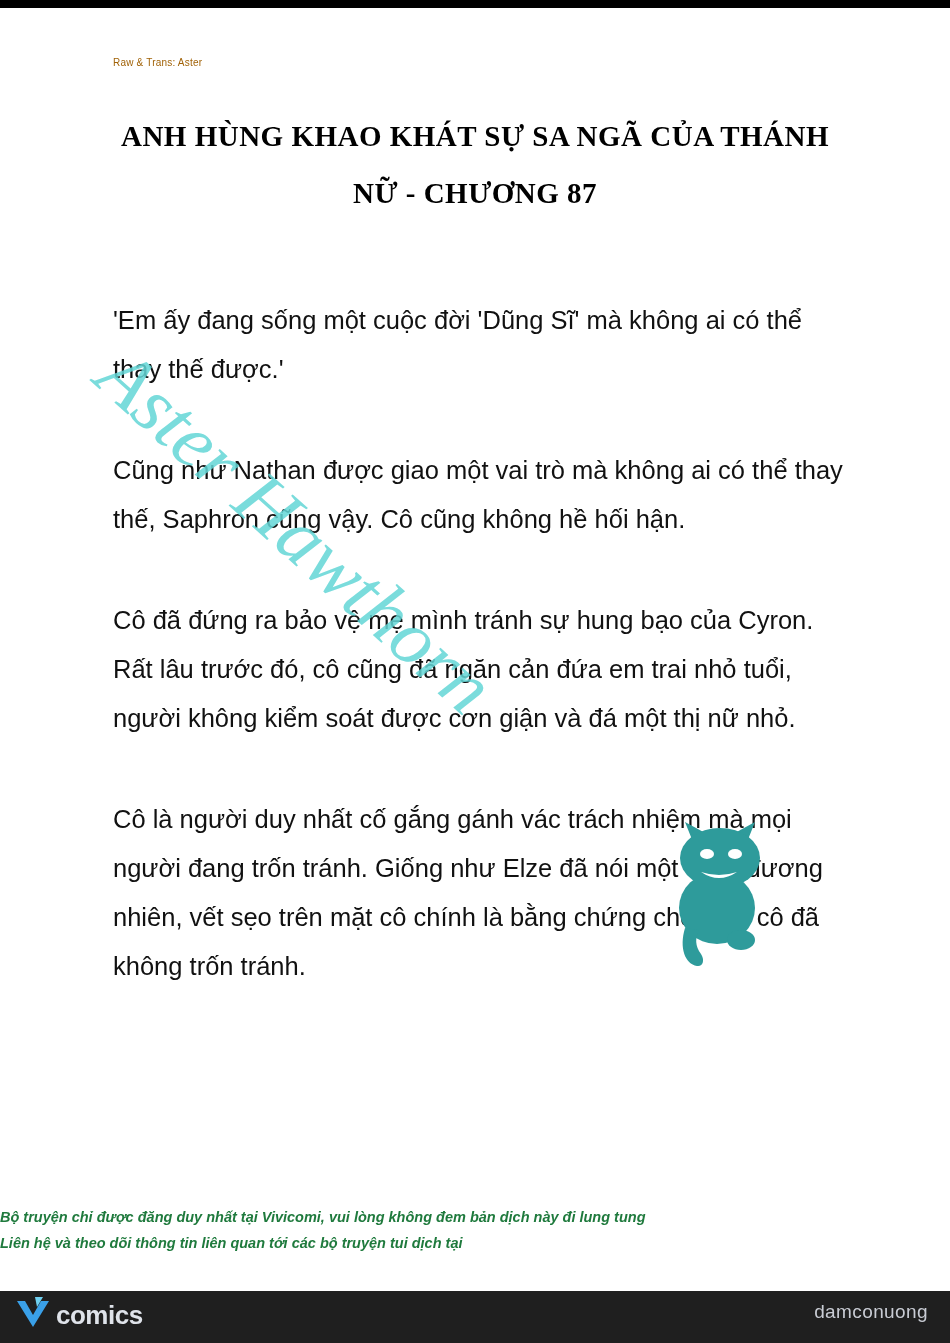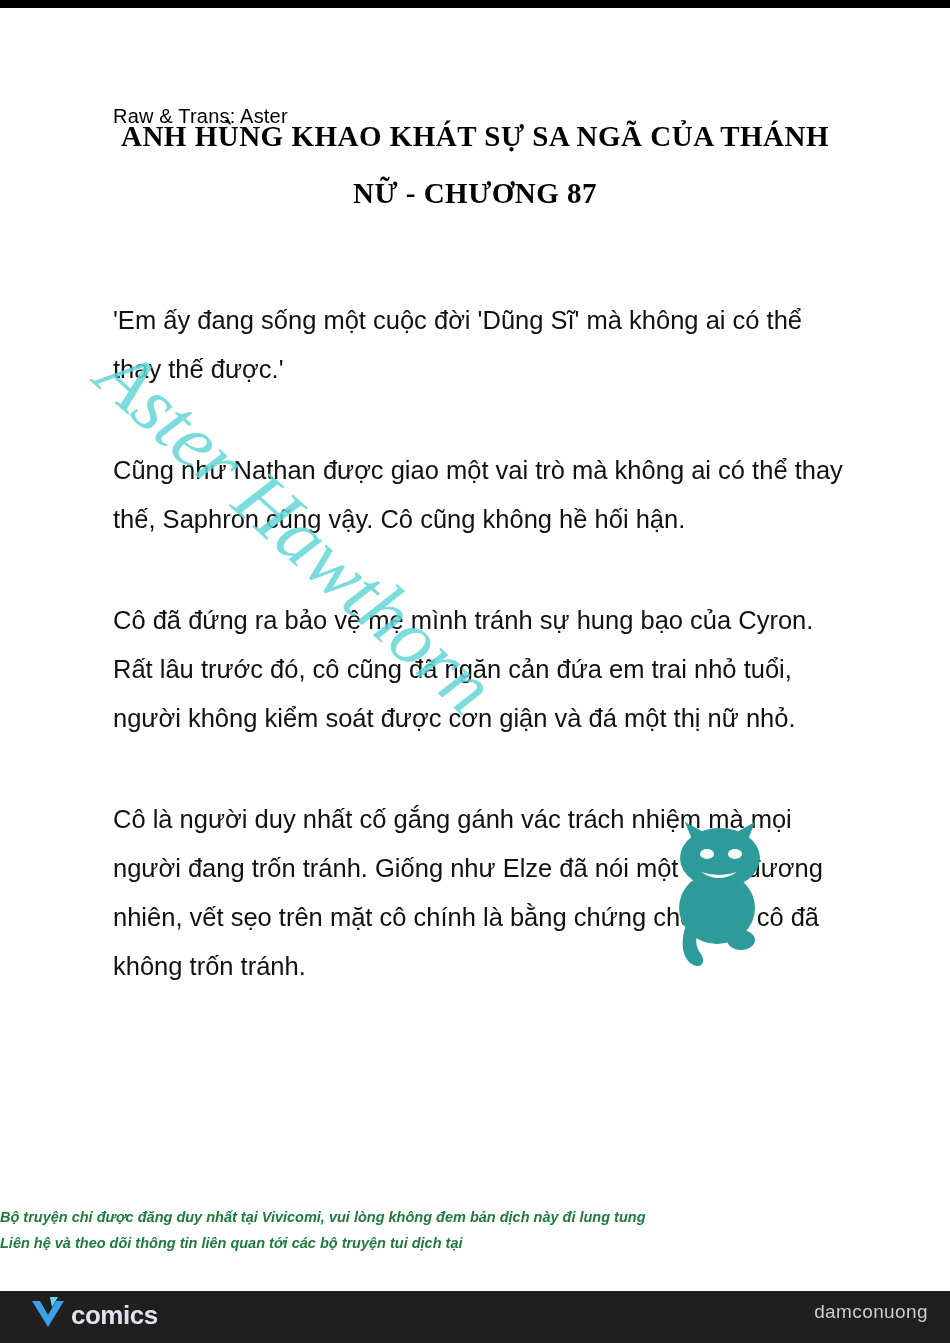--- a/index.html
+++ b/index.html
@@ -37,24 +37,23 @@
     left: 280px;
     width: 390px;
     height: 7px;
     background: #000000;
   }
   .credit {
     position: absolute;
     top: 57px;
     left: 113px;
     font-family: "Liberation Sans", sans-serif;
-    font-size: 20px;
-    color: #000000;
+    font-size: 10px;
+    color: #a16207;
     letter-spacing: 0.2px;
-    margin-top: 48px;
   }
   .title {
     position: absolute;
     top: 108px;
     left: 95px;
     width: 760px;
     text-align: center;
     font-family: "Liberation Serif", serif;
     font-weight: bold;
     font-size: 29px;
@@ -127,21 +126,21 @@
   .footer-bar {
     position: absolute;
     left: 0;
     bottom: 0;
     width: 950px;
     height: 52px;
     background: #1f1f1f;
   }
   .logo {
     position: absolute;
-    left: 28px;
+    left: 13px;
     bottom: 8px;
     width: 140px;
     height: 42px;
   }
   .logo-text {
     position: absolute;
     left: 43px;
     top: 7px;
     font-family: "Liberation Sans", sans-serif;
     font-size: 26px;

